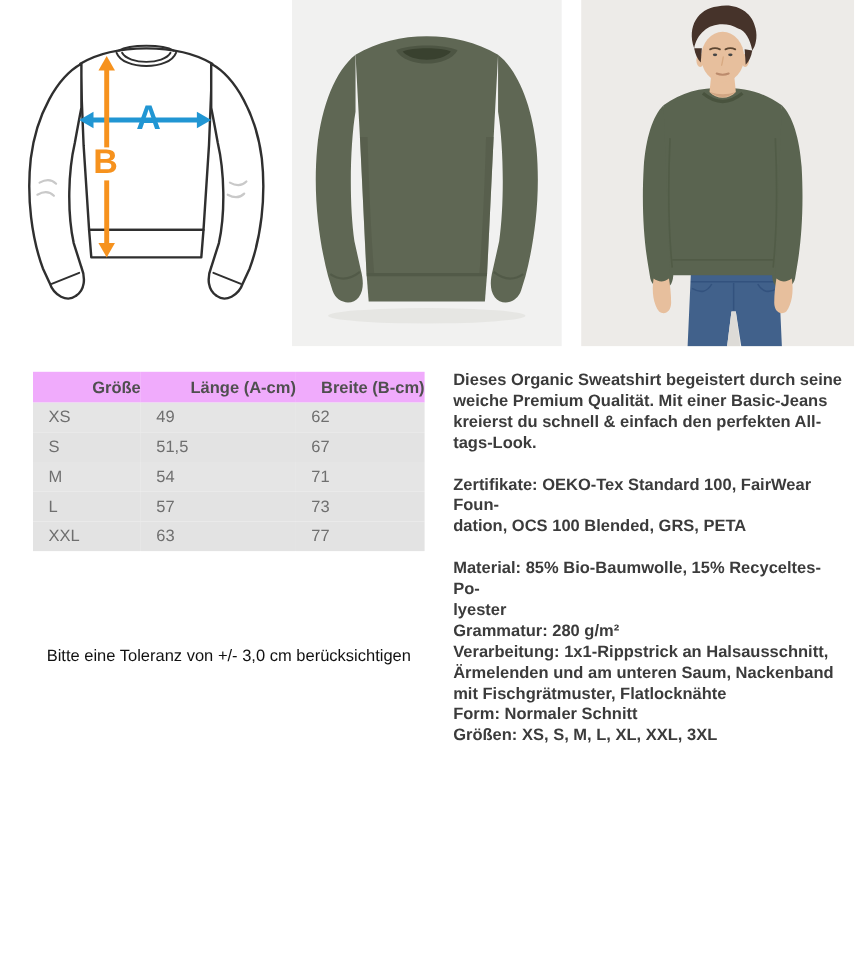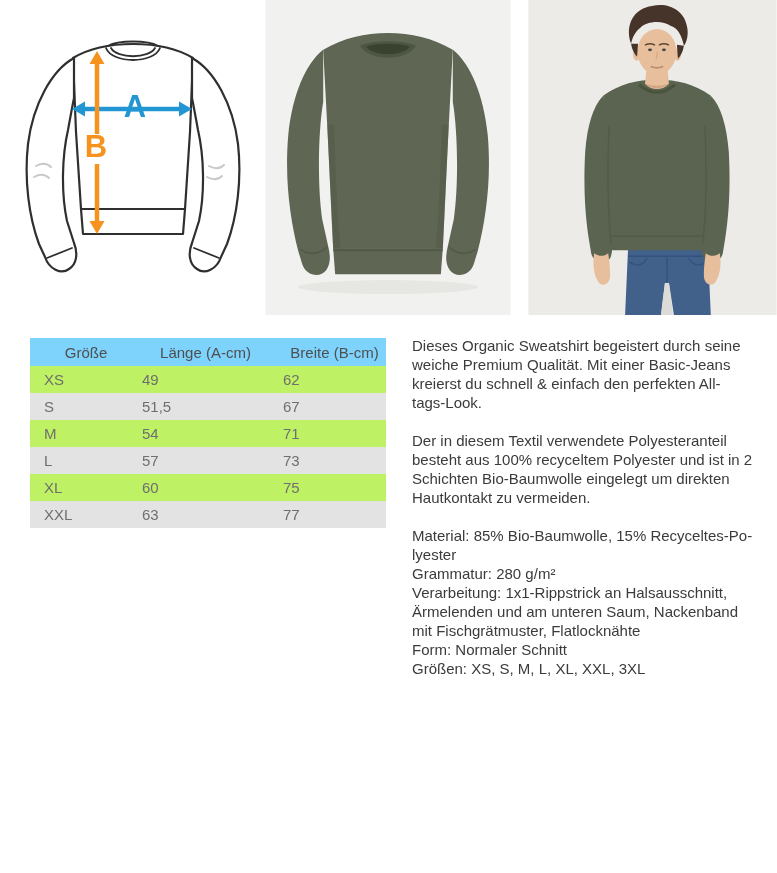--- a/index.html
+++ b/index.html
@@ -17,39 +17,39 @@
 
   table.size-table{
     position:absolute;left:30px;top:338px;width:356px;
     border-collapse:collapse;table-layout:fixed;
     font-size:15px;
   }
   table.size-table col.c1{width:98px;}
   table.size-table col.c2{width:141px;}
   table.size-table col.c3{width:117px;}
   table.size-table th{
-    height:28px;text-align:center;font-weight:400;color:#4f4f4f;
-    background:#7dd3fc;padding:0 0 0 14px;
+    height:28px;text-align:right;font-weight:700;color:#4f4f4f;
+    background:#f0abfc;padding:0 0 0 14px;
   }
   table.size-table td{
     height:27px;color:#6f6f6f;padding:0 0 0 14px;
   }
-  table.size-table tr.row-light td{background:#bef264;}
+  table.size-table tr.row-light td{background:#e5e5e5;}
   table.size-table tr.row-dark td{background:#e3e3e3;}
 
   .tolerance{
     position:absolute;left:30px;top:588px;width:356px;
     text-align:center;font-size:15px;color:#111111;
   }
   .description{
     position:absolute;left:412px;top:336px;width:358px;
     font-size:15px;line-height:19px;color:#3b3b3b;
   }
   .description p{
-    margin:0 0 19px 0;white-space:pre-line;
+    margin:0 0 19px 0;white-space:pre-line;font-weight:bold;
   }
 </style>
 </head>
 <body>
 
 <div class="canvas">
 
   <div class="diagram-wrap">
     <svg width="260" height="270" viewBox="0 0 260 270">
       <g fill="#ffffff" stroke="#2f2f2f" stroke-width="2.2" stroke-linejoin="round" stroke-linecap="round">
@@ -202,43 +202,37 @@
       <tr class="row-light">
         <td>M</td>
         <td>54</td>
         <td>71</td>
       </tr>
       <tr class="row-dark">
         <td>L</td>
         <td>57</td>
         <td>73</td>
       </tr>
-      <tr class="row-light">
-        <td>XL</td>
-        <td>60</td>
-        <td>75</td>
-      </tr>
       <tr class="row-dark">
         <td>XXL</td>
         <td>63</td>
         <td>77</td>
       </tr>
     </tbody>
   </table>
 
+  <div class="tolerance">Bitte eine Toleranz von +/- 3,0 cm berücksichtigen</div>
 
   <div class="description">
     <p>Dieses Organic Sweatshirt begeistert durch seine
 weiche Premium Qualität. Mit einer Basic-Jeans
 kreierst du schnell &amp; einfach den perfekten All-
 tags-Look.</p>
-    <p>Der in diesem Textil verwendete Polyesteranteil
-besteht aus 100% recyceltem Polyester und ist in 2
-Schichten Bio-Baumwolle eingelegt um direkten
-Hautkontakt zu vermeiden.</p>
+    <p>Zertifikate: OEKO-Tex Standard 100, FairWear Foun-
+dation, OCS 100 Blended, GRS, PETA</p>
     <p>Material: 85% Bio-Baumwolle, 15% Recyceltes-Po-
 lyester
 Grammatur: 280 g/m²
 Verarbeitung: 1x1-Rippstrick an Halsausschnitt,
 Ärmelenden und am unteren Saum, Nackenband
 mit Fischgrätmuster, Flatlocknähte
 Form: Normaler Schnitt
 Größen: XS, S, M, L, XL, XXL, 3XL</p>
   </div>
 

